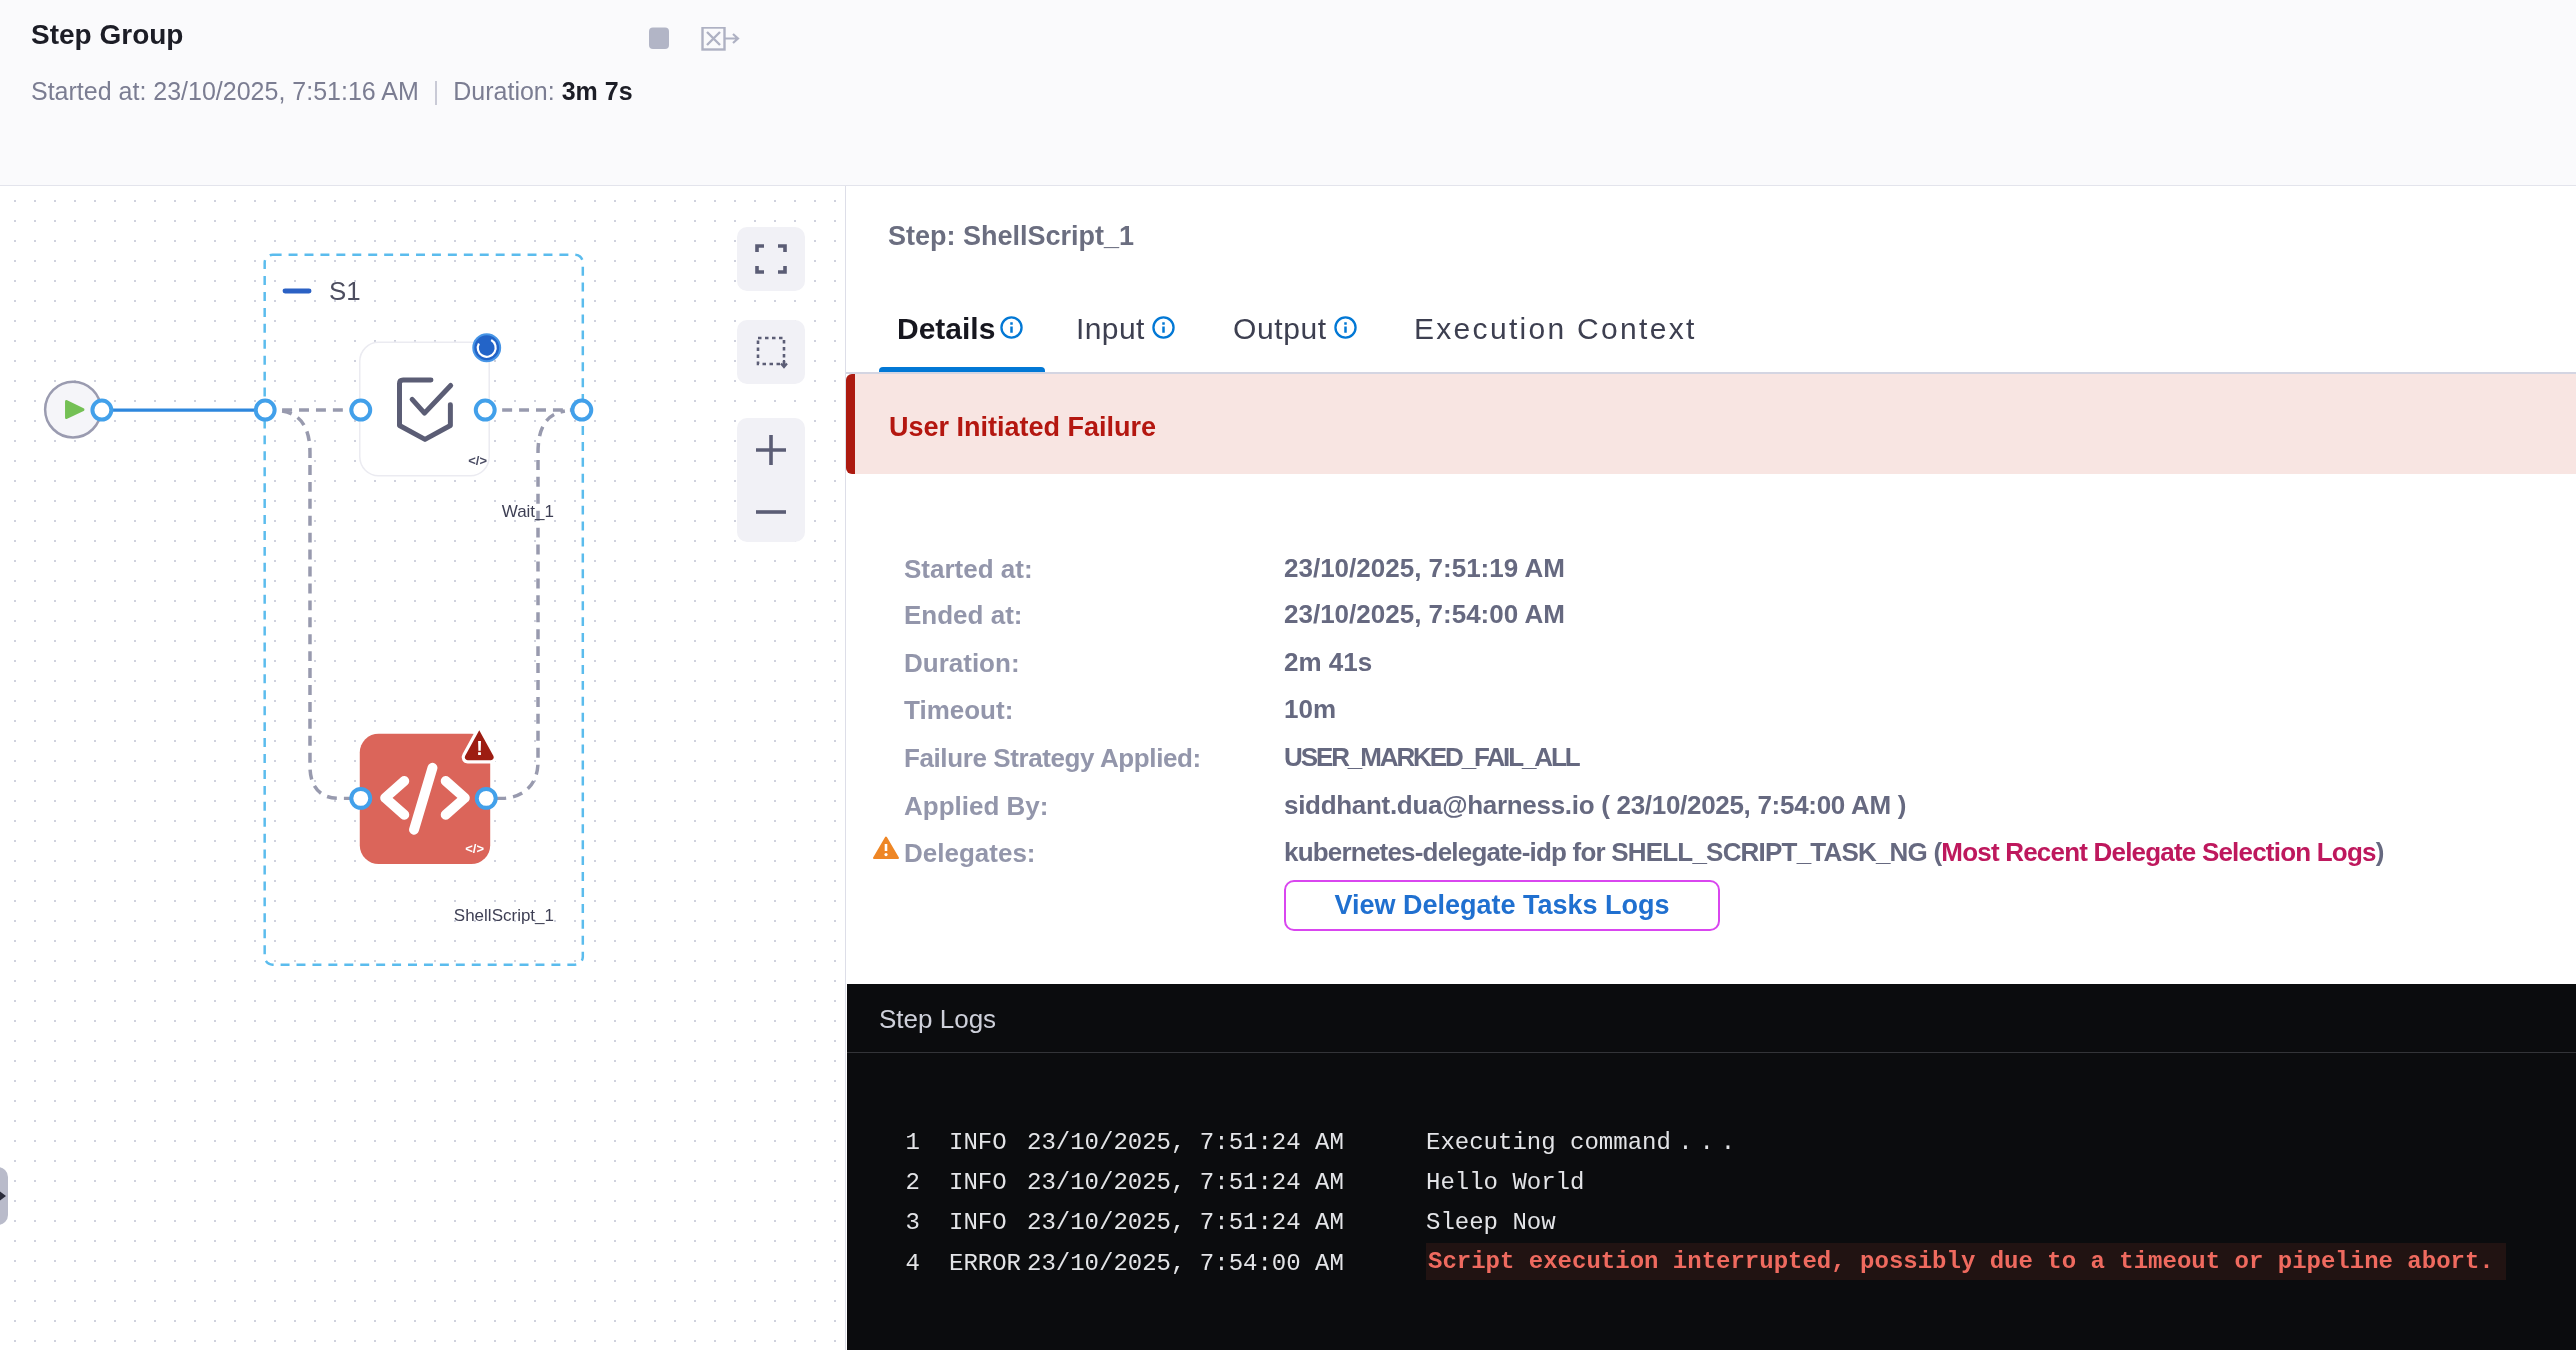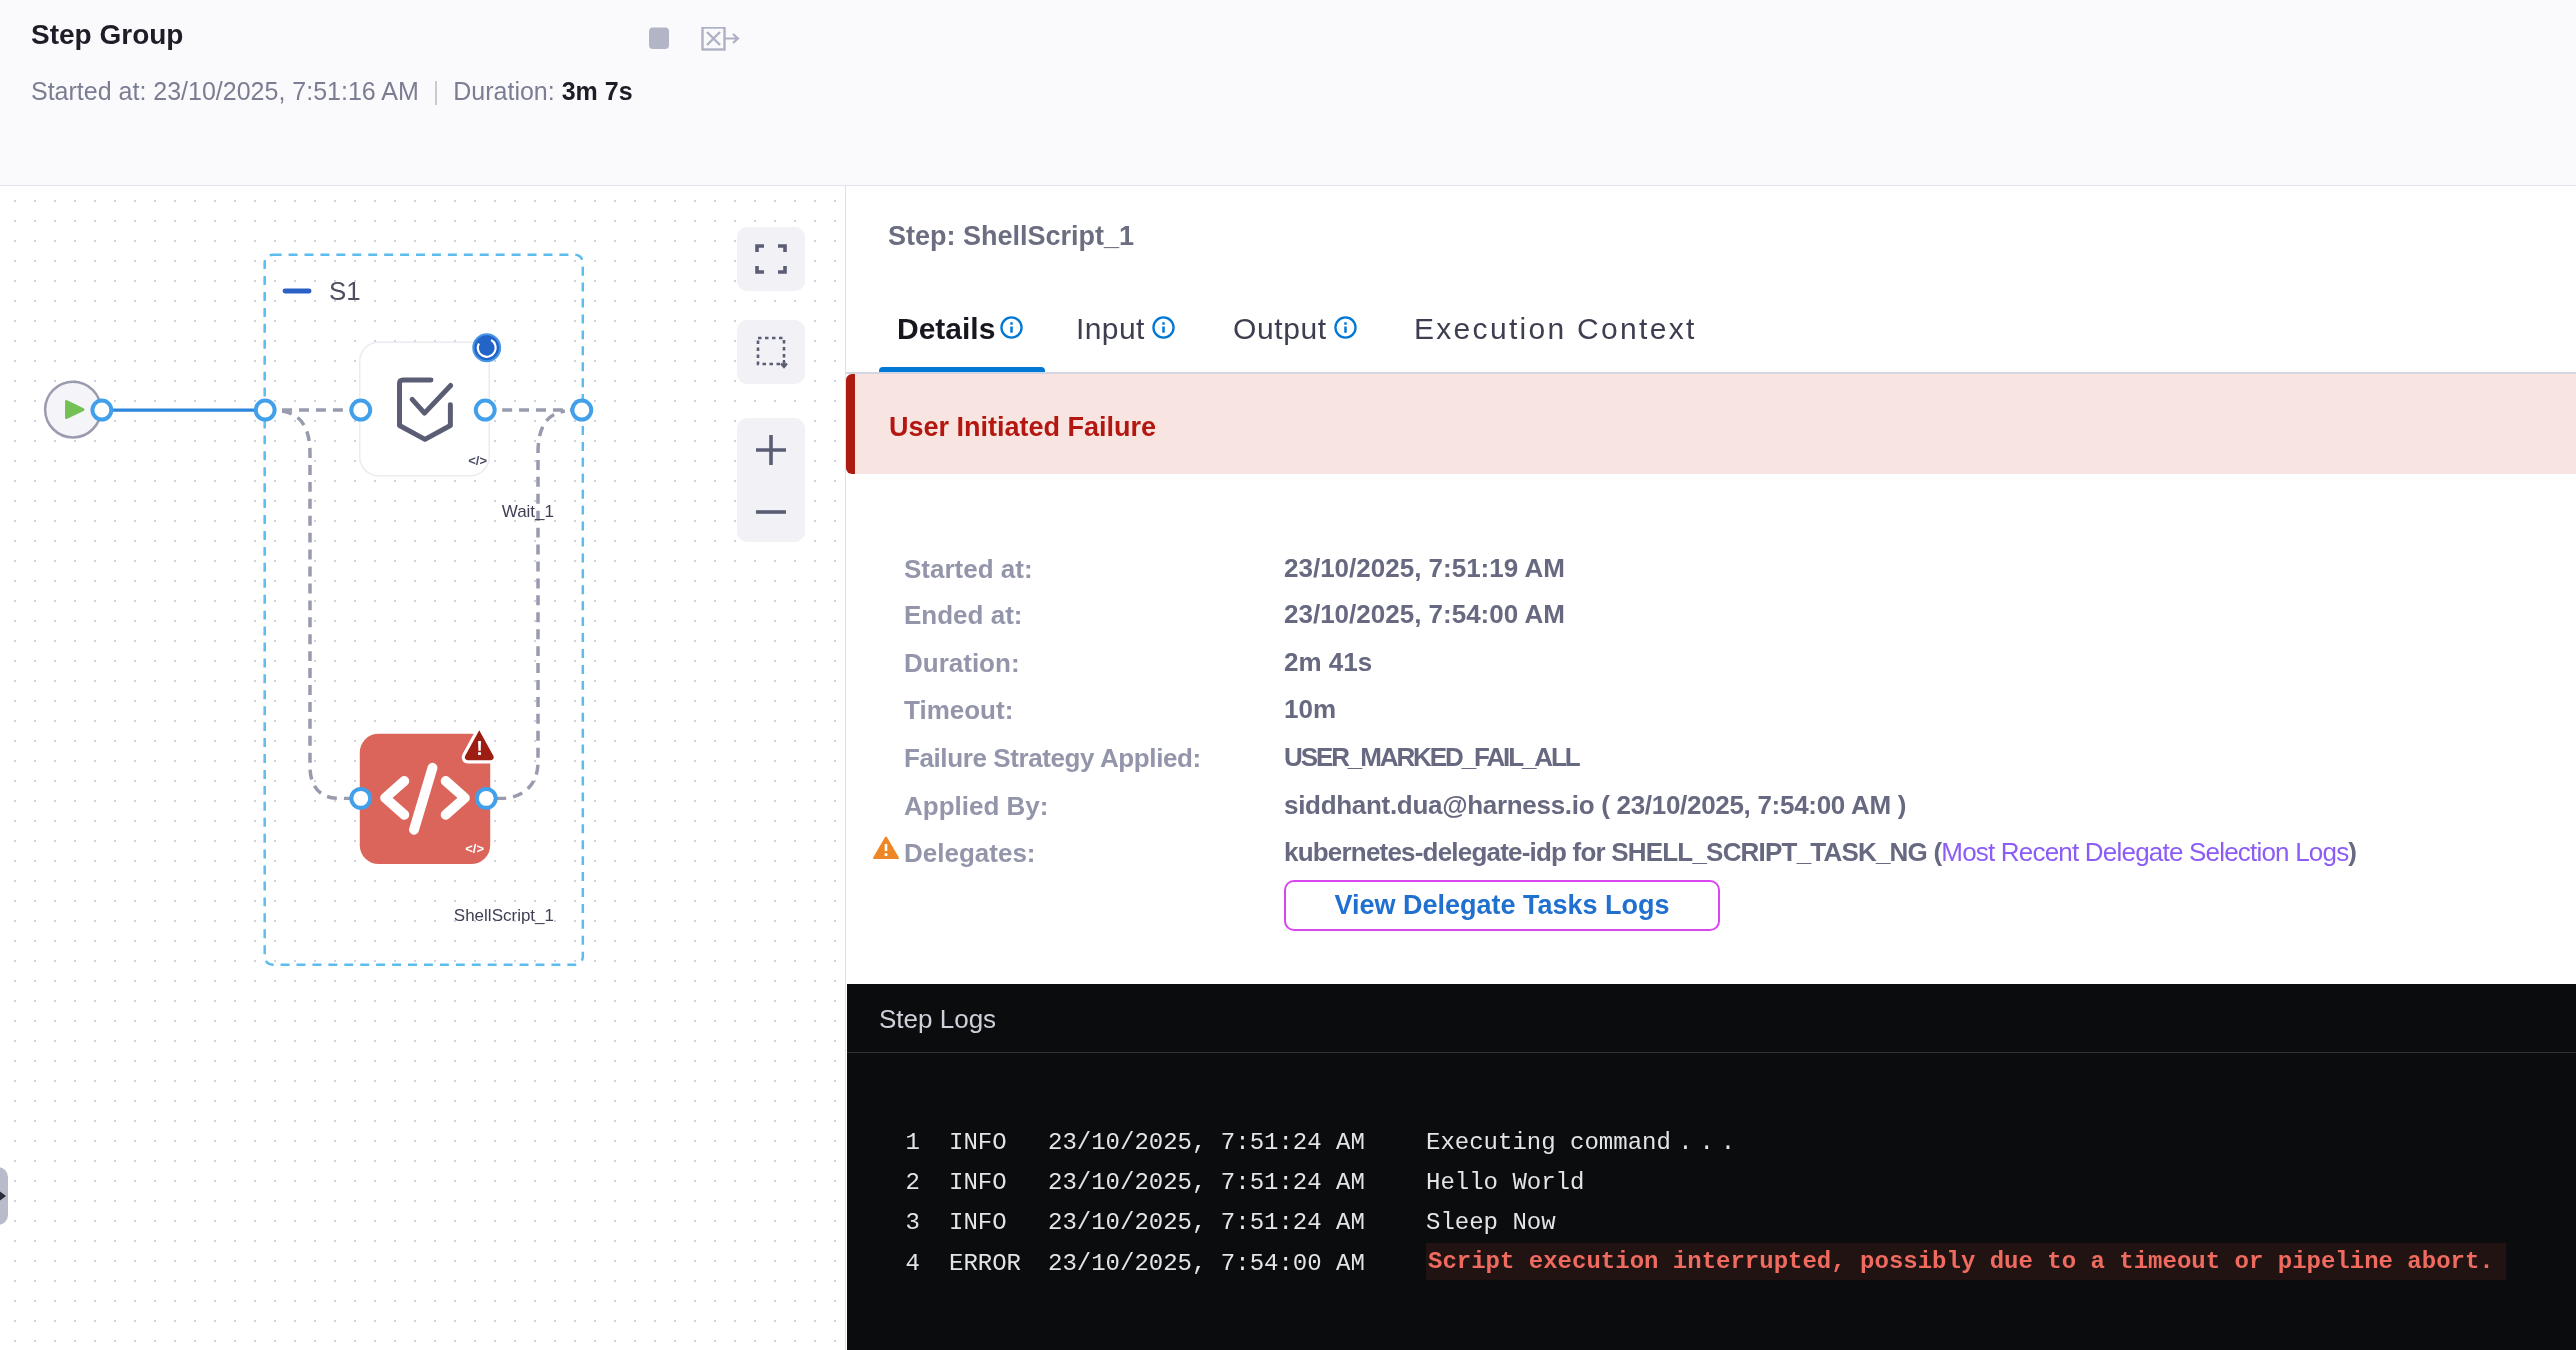--- a/index.html
+++ b/index.html
@@ -38,35 +38,35 @@
   #tab-underline { position:absolute; left:33px; top:181px; width:166px; height:6px;
     background:#0278d5; border-radius:4px 4px 0 0; }
   #tabline { position:absolute; left:0; top:186px; width:1731px; height:2px; background:#d4d5e2; }
   #banner { position:absolute; left:0px; top:188px; width:1731px; height:100px;
     background:#f8e5e2; border-left:9px solid #ad1a10; border-radius:6px 0 0 6px; }
   #banner .btxt { position:absolute; left:34px; top:38px; font-size:27px; font-weight:bold; color:#b41710; }
 
   .row { position:absolute; left:0; height:34px; font-size:27px; }
   .row .lab { position:absolute; left:58px; top:2px; color:#9396ab; font-weight:600; white-space:nowrap; font-size:26px; }
   .row .val { position:absolute; left:438px; top:1px; color:#666980; font-weight:bold; white-space:nowrap; font-size:26px; }
-  .row .val a { color:#8b5cf6; text-decoration:none; font-weight:400; }
+  .row .val a { color:#be185d; text-decoration:none; font-weight:700; }
   #dele-warn { position:absolute; left:27px; top:650px; width:26px; height:24px; }
 
   #vbtn { position:absolute; left:438px; top:694px; width:436px; height:51px;
     border:2px solid #d946ef; border-radius:10px; background:#fff;
     font-size:27px; font-weight:bold; color:#2070d0; text-align:center; line-height:47px; }
 
   
   #logs { position:absolute; left:1px; top:798px; width:1730px; height:367px; background:#0b0c0e; }
   #logs .lhead { position:absolute; left:32px; top:20px; font-size:26px; color:#ced0da; }
   #logs .ldiv { position:absolute; left:0; top:68px; width:1730px; height:1px; background:#333438; }
   .lrow { position:absolute; font-family:"Liberation Mono", monospace; font-size:24px; color:#e3e4e7; white-space:pre; }
   .lrow .num { position:absolute; width:60px; left:13px; text-align:right; display:inline-block; }
   .lrow .lvl { position:absolute; left:102px; }
-  .lrow .ts  { position:absolute; left:201px; }
+  .lrow .ts  { position:absolute; left:180px; }
   .lrow .msg { position:absolute; left:579px; }
   .lrow .msg.err { color:#ef6a5f; font-weight:bold; background:#211312; padding:5px 12px 5px 2px; left:579px; top:-7px; }
 </style>
 </head>
 <body>
 
 <div id="top">
   <div id="sg-title">Step Group</div>
   <div id="sg-sub">Started at: 23/10/2025, 7:51:16 AM<span class="sep">|</span>Duration: <b class="dur">3m 7s</b></div>
   <svg class="abs" style="left:649px;top:27px" width="100" height="24" viewBox="0 0 100 24">

